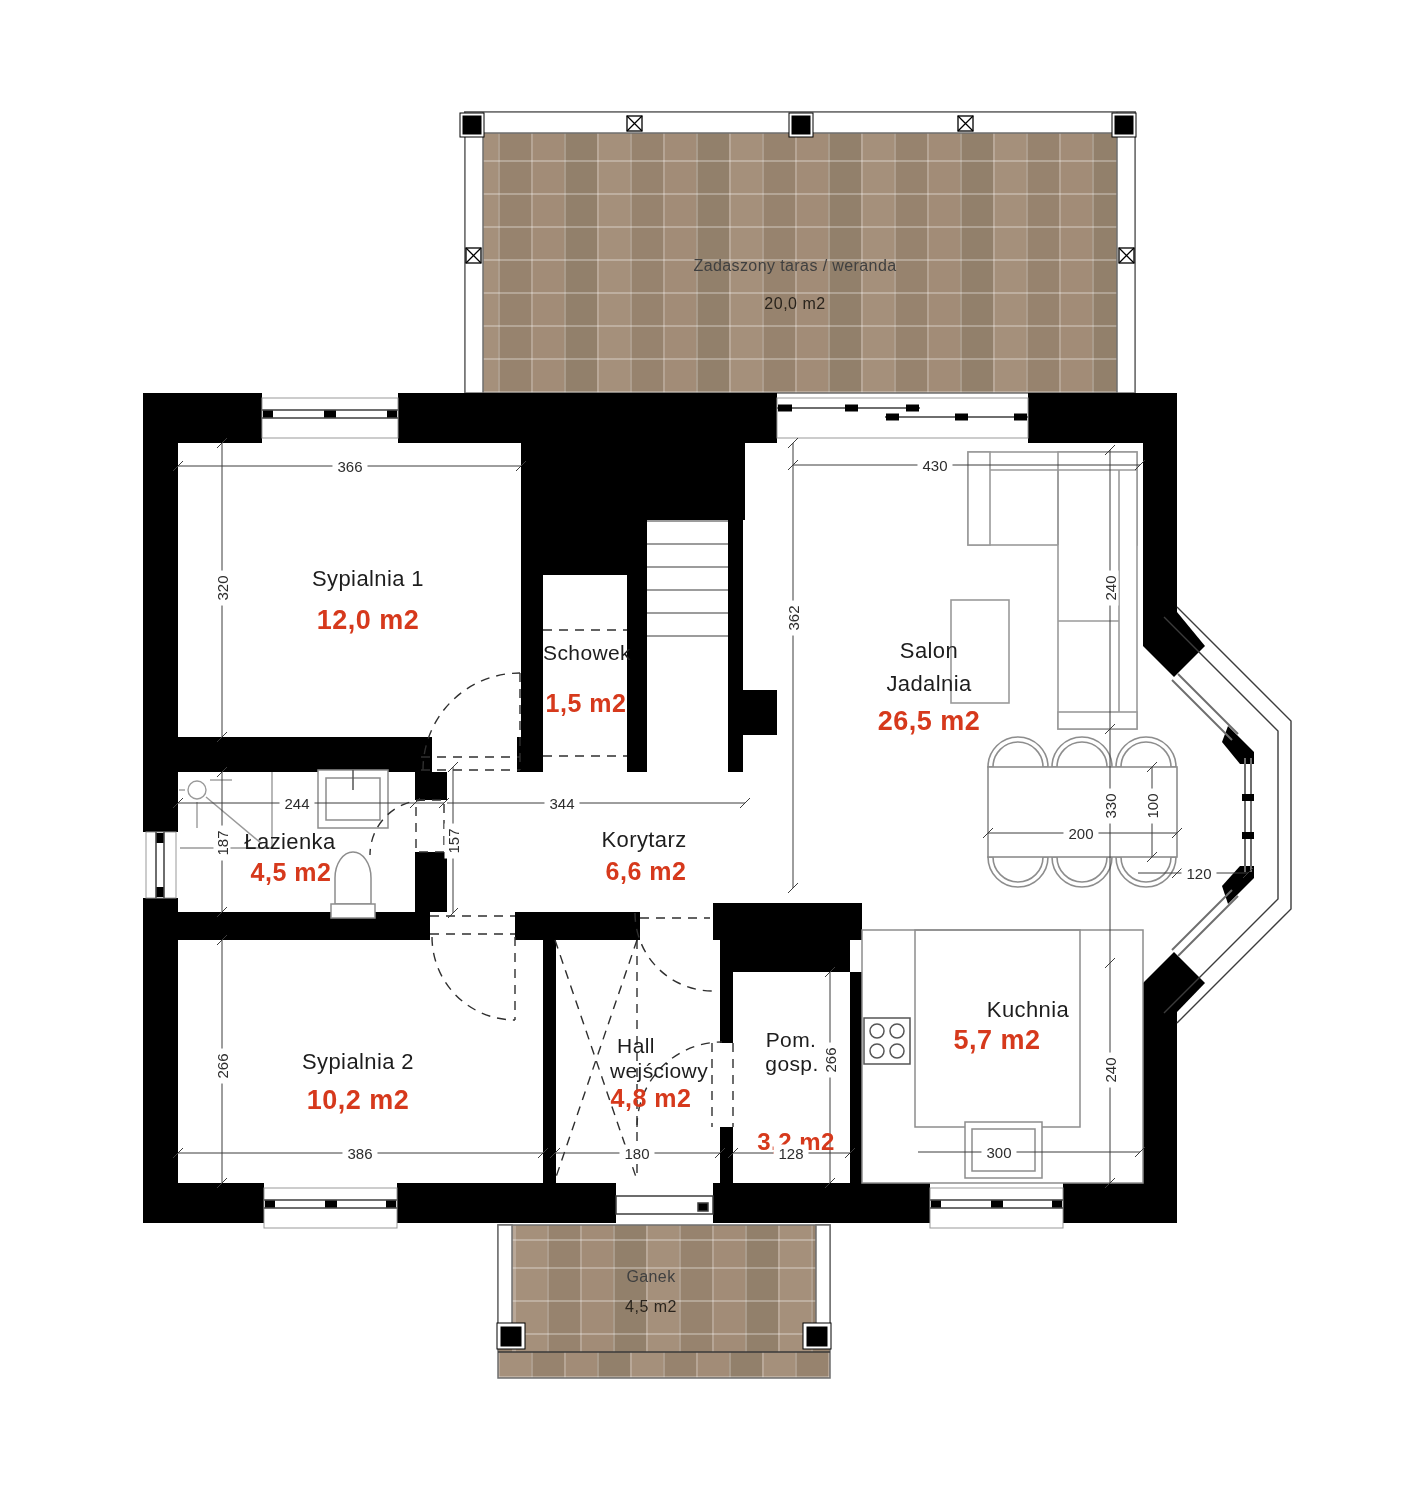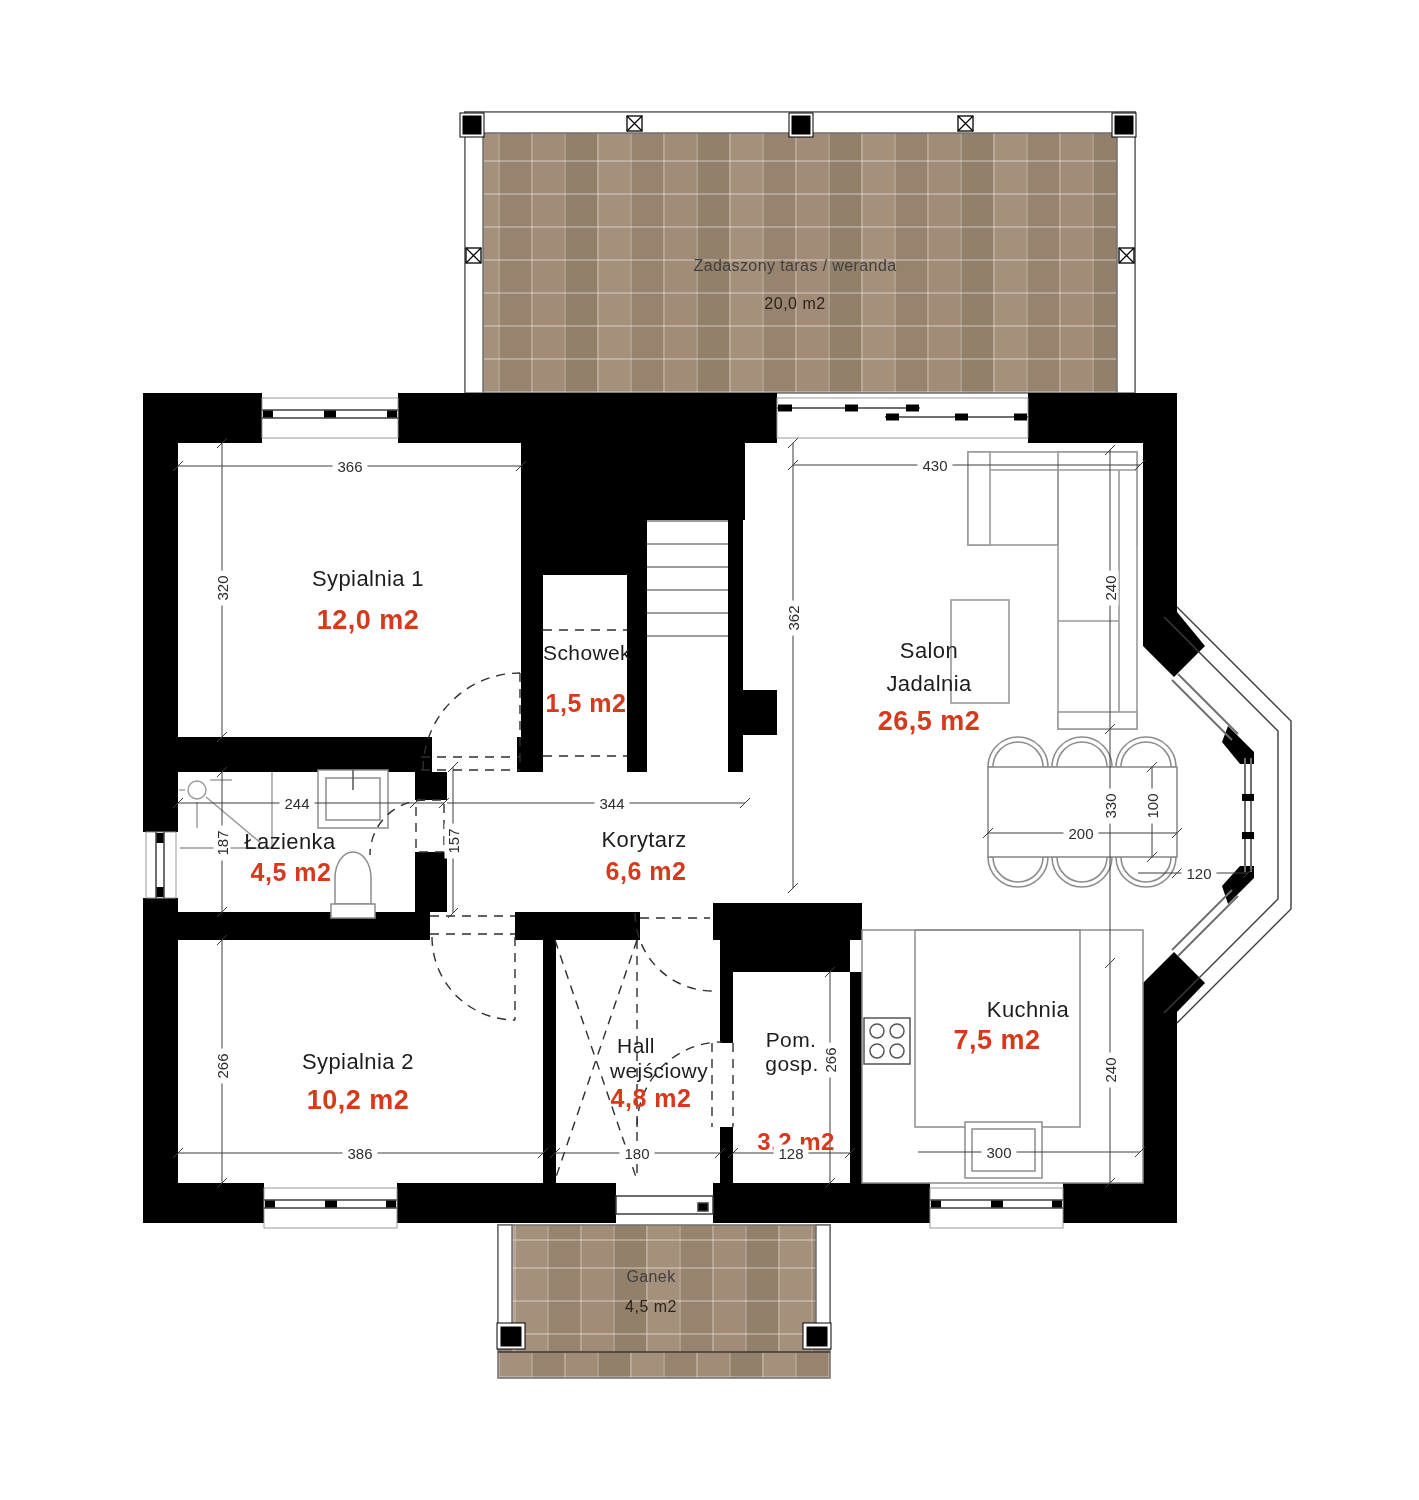--- a/index.html
+++ b/index.html
@@ -345,32 +345,32 @@
 
   <div class="lbl" style="left:636px;top:1046px;font-size:21px;">Hall</div>
   <div class="lbl" style="left:659px;top:1071px;font-size:21px;">wejściowy</div>
   <div class="lbl area" style="left:651px;top:1098px;font-size:25px;">4,8 m2</div>
 
   <div class="lbl" style="left:791px;top:1040px;font-size:21px;">Pom.</div>
   <div class="lbl" style="left:792px;top:1064px;font-size:21px;">gosp.</div>
   <div class="lbl area" style="left:796px;top:1142px;font-size:24px;">3,2 m2</div>
 
   <div class="lbl" style="left:996px;top:1010px;margin-left:32px;">Kuchnia</div>
-  <div class="lbl area" style="left:997px;top:1040px;">7,5 m2</div>
+  <div class="lbl area" style="left:997px;top:1040px;">5,7 m2</div>
 
   <div class="lbl tname" style="left:651px;top:1277px;">Ganek</div>
   <div class="lbl area dark" style="left:651px;top:1307px;">4,5 m2</div>
 
   <div class="dim" style="left:350px;top:466px;">366</div>
   <div class="dim v" style="left:222px;top:588px;">320</div>
   <div class="dim" style="left:935px;top:465px;">430</div>
   <div class="dim v" style="left:793px;top:618px;">362</div>
   <div class="dim v" style="left:1110px;top:588px;">240</div>
   <div class="dim" style="left:297px;top:803px;">244</div>
-  <div class="dim" style="left:612px;top:803px;">344</div>
+  <div class="dim" style="left:562px;top:803px;">344</div>
   <div class="dim v" style="left:453px;top:841px;">157</div>
   <div class="dim v" style="left:222px;top:843px;">187</div>
   <div class="dim v" style="left:222px;top:1066px;">266</div>
   <div class="dim" style="left:360px;top:1153px;">386</div>
   <div class="dim" style="left:637px;top:1153px;">180</div>
   <div class="dim" style="left:791px;top:1153px;">128</div>
   <div class="dim v" style="left:830px;top:1060px;">266</div>
   <div class="dim v" style="left:1110px;top:1070px;">240</div>
   <div class="dim" style="left:1081px;top:833px;">200</div>
   <div class="dim v" style="left:1110px;top:806px;">330</div>

